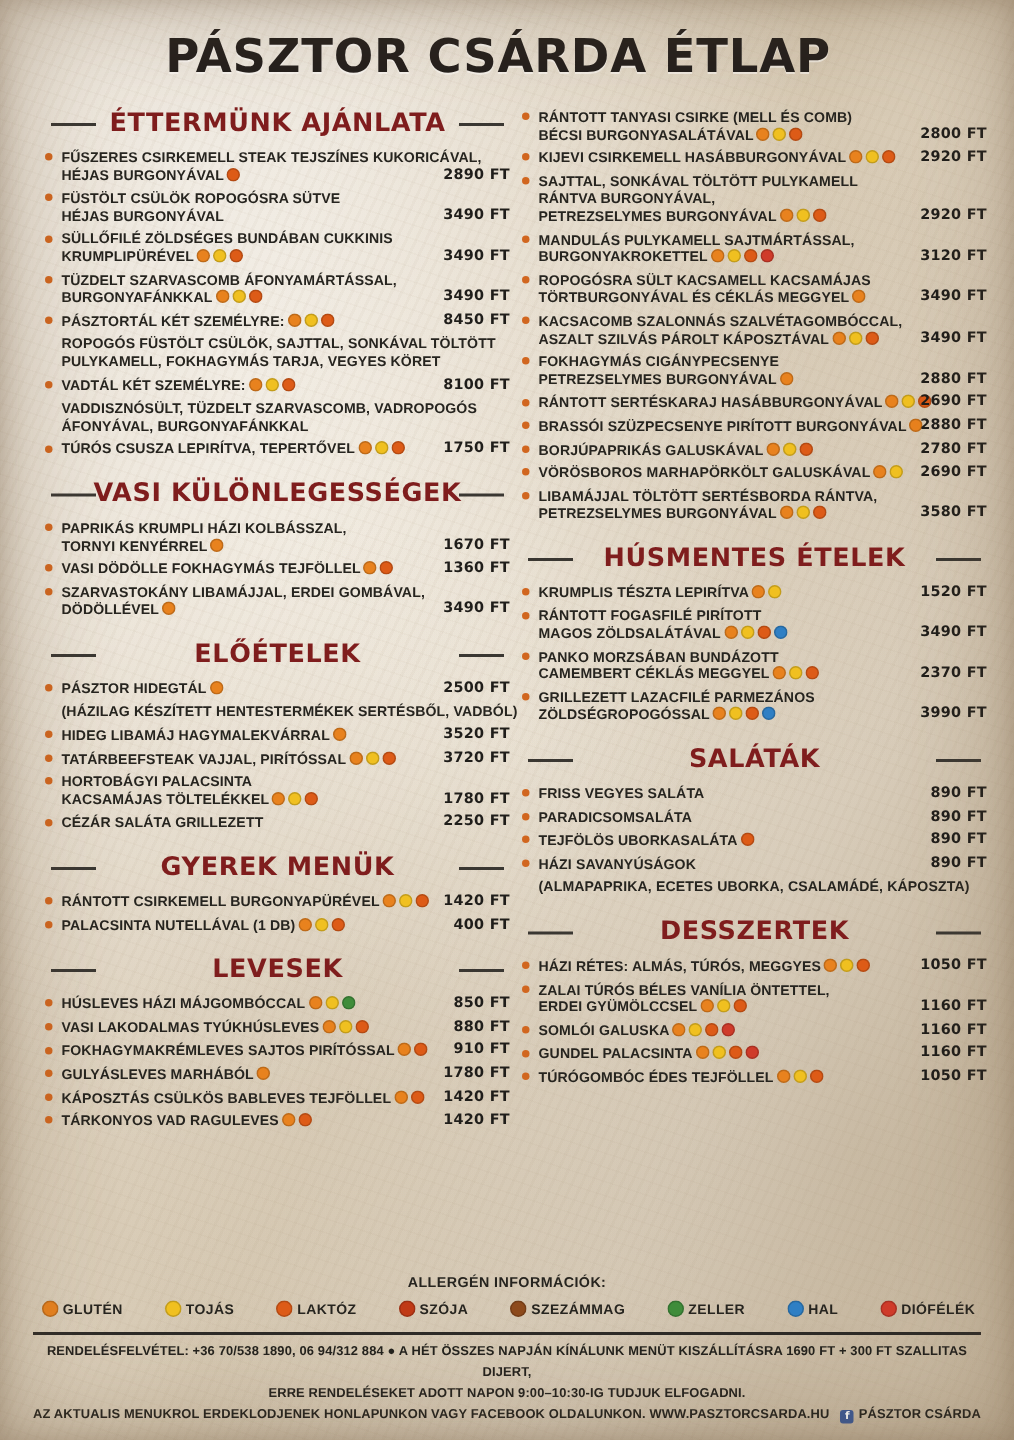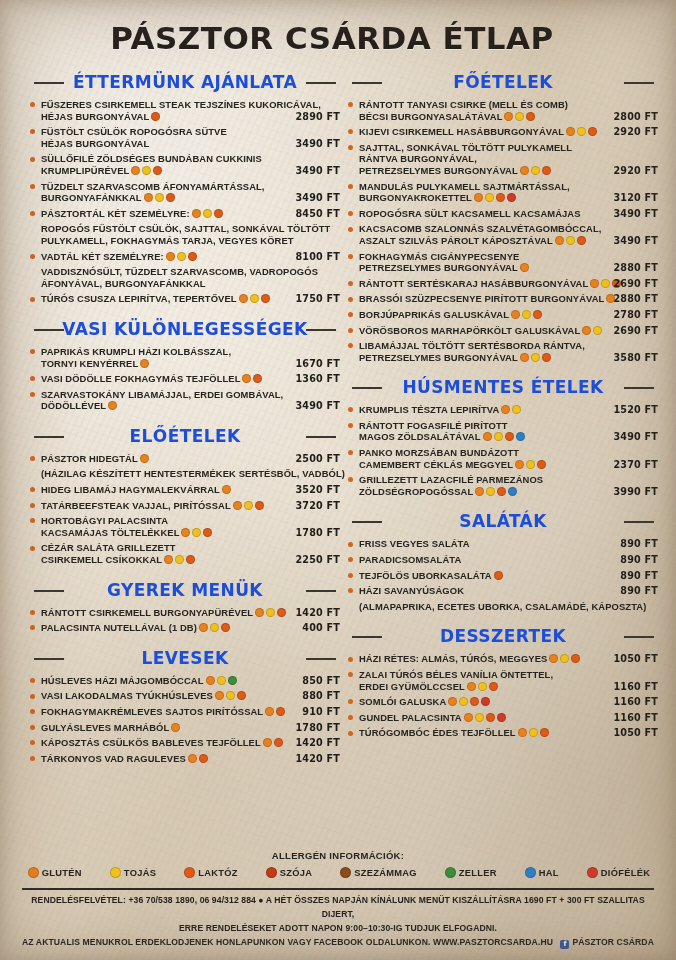--- a/index.html
+++ b/index.html
@@ -49,21 +49,21 @@
   .col{position:absolute;top:72px;}
   .col-left{left:30px;width:310px;}
   .col-right{left:348px;width:310px;}
 
   .sec-head{
     text-align:center;
     font-family:"DejaVu Sans", sans-serif;
     font-weight:bold;
     font-size:17px;
     letter-spacing:.4px;
-    color:#1d4ed8;
+    color:#7f1d1d;
     margin:14px 0 7px 0;
     position:relative;
   }
   .sec-head:before,.sec-head:after{
     content:"";position:absolute;top:50%;height:2px;width:30px;background:#3a3732;
   }
   .sec-head:before{left:4px;}
   .sec-head:after{right:4px;}
   .sec-head.first{margin-top:0;}
 
@@ -263,21 +263,20 @@
       <div class="item">
         <span class="lines">
           <span class="ln">HORTOBÁGYI PALACSINTA</span>
           <span class="ln">KACSAMÁJAS TÖLTELÉKKEL<span class="al g"></span><span class="al t"></span><span class="al l"></span></span>
         </span>
         <span class="price">1780 FT</span>
       </div>
       <div class="item">
         <span class="lines">
           <span class="ln">CÉZÁR SALÁTA GRILLEZETT</span>
-          <span class="ln">CSIRKEMELL CSÍKOKKAL<span class="al g"></span><span class="al t"></span><span class="al l"></span></span>
         </span>
         <span class="price">2250 FT</span>
       </div>
       <div class="sec-head">GYEREK MENÜK</div>
       <div class="item">
         <span class="lines">
           <span class="ln">RÁNTOTT CSIRKEMELL BURGONYAPÜRÉVEL<span class="al g"></span><span class="al t"></span><span class="al l"></span></span>
         </span>
         <span class="price">1420 FT</span>
       </div>
@@ -319,21 +318,20 @@
         <span class="price">1420 FT</span>
       </div>
       <div class="item">
         <span class="lines">
           <span class="ln">TÁRKONYOS VAD RAGULEVES<span class="al g"></span><span class="al l"></span></span>
         </span>
         <span class="price">1420 FT</span>
       </div>
     </div>
   <div class="col col-right">
-      <div class="sec-head first">FŐÉTELEK</div>
       <div class="item">
         <span class="lines">
           <span class="ln">RÁNTOTT TANYASI CSIRKE (MELL ÉS COMB)</span>
           <span class="ln">BÉCSI BURGONYASALÁTÁVAL<span class="al g"></span><span class="al t"></span><span class="al l"></span></span>
         </span>
         <span class="price">2800 FT</span>
       </div>
       <div class="item">
         <span class="lines">
           <span class="ln">KIJEVI CSIRKEMELL HASÁBBURGONYÁVAL<span class="al g"></span><span class="al t"></span><span class="al l"></span></span>
@@ -351,20 +349,21 @@
       <div class="item">
         <span class="lines">
           <span class="ln">MANDULÁS PULYKAMELL SAJTMÁRTÁSSAL,</span>
           <span class="ln">BURGONYAKROKETTEL<span class="al g"></span><span class="al t"></span><span class="al l"></span><span class="al d"></span></span>
         </span>
         <span class="price">3120 FT</span>
       </div>
       <div class="item">
         <span class="lines">
           <span class="ln">ROPOGÓSRA SÜLT KACSAMELL KACSAMÁJAS</span>
+          <span class="ln">TÖRTBURGONYÁVAL ÉS CÉKLÁS MEGGYEL<span class="al g"></span></span>
         </span>
         <span class="price">3490 FT</span>
       </div>
       <div class="item">
         <span class="lines">
           <span class="ln">KACSACOMB SZALONNÁS SZALVÉTAGOMBÓCCAL,</span>
           <span class="ln">ASZALT SZILVÁS PÁROLT KÁPOSZTÁVAL<span class="al g"></span><span class="al t"></span><span class="al l"></span></span>
         </span>
         <span class="price">3490 FT</span>
       </div>

